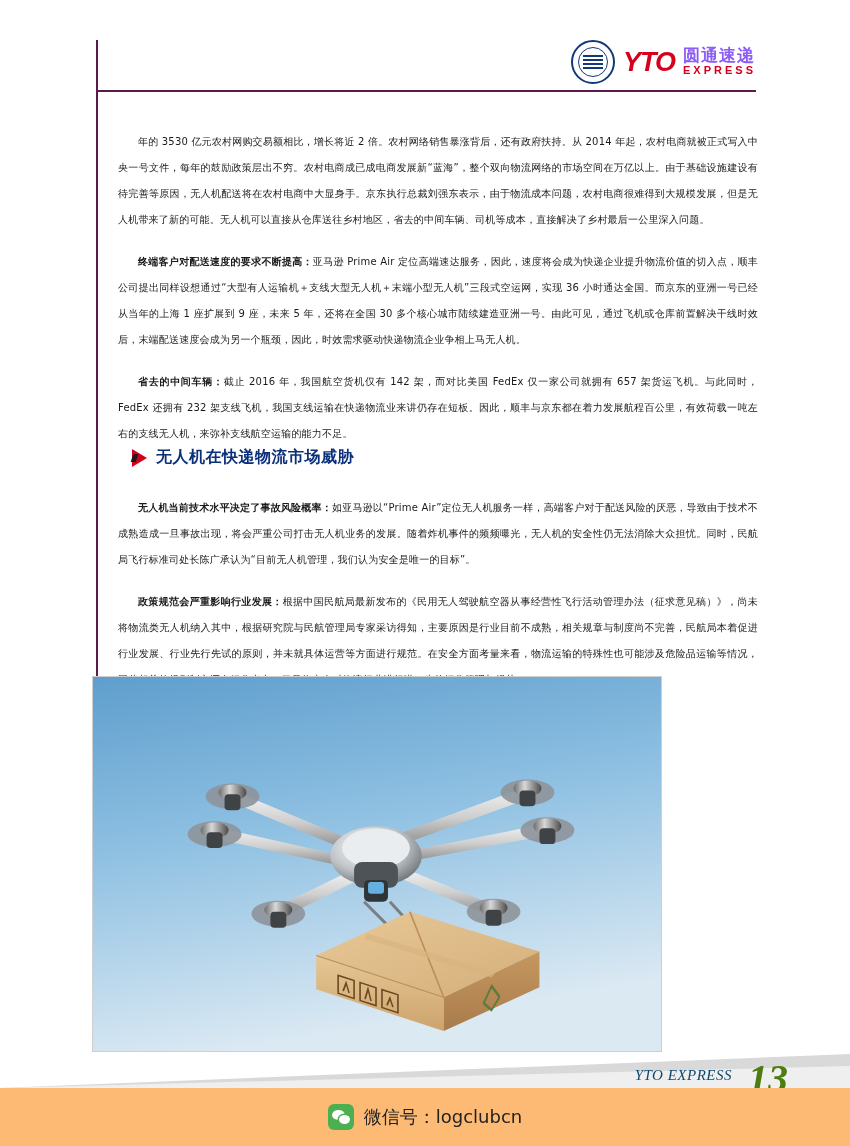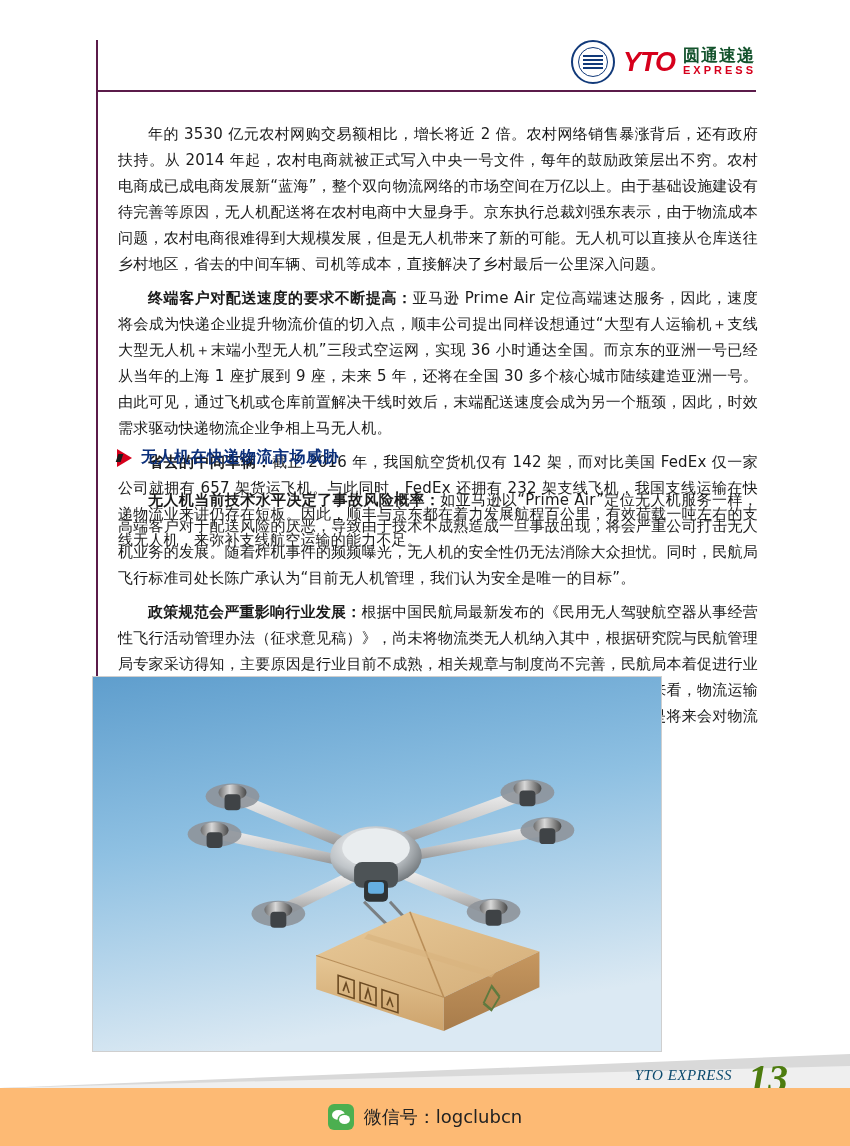--- a/index.html
+++ b/index.html
@@ -75,54 +75,54 @@
     color: #d6001c;
     font-size: 27px;
     font-weight: bold;
     font-style: italic;
     letter-spacing: -1px;
     line-height: 1;
     font-family: "Liberation Sans", sans-serif;
   }
   .yto-cn-block { line-height: 1.05; }
   .yto-cn {
-    color: #14532d;
+    color: #8b5cf6;
     font-size: 17px;
     font-weight: bold;
     letter-spacing: 1px;
   }
   .yto-sub {
     color: #d6001c;
     font-size: 11px;
     letter-spacing: 3px;
     font-weight: bold;
   }
 
   
   .content {
     position: absolute;
     left: 118px; top: 113px;
     width: 640px;
   }
   p.para {
-    margin: 8px 0 4px 0;
-    font-size: 15px;
+    margin: 16px 0 4px 0;
+    font-size: 10px;
     line-height: 26px;
     color: #1a1a1a;
     text-align: justify;
     text-indent: 2em;
     font-family: "DejaVu Sans", "Liberation Sans", sans-serif;
     letter-spacing: 0.2px;
   }
   .b { font-weight: bold; }
 
   
   .section-head {
     position: absolute;
-    left: 117px; top: 447px;
+    left: 132px; top: 447px;
     display: flex;
     align-items: center;
     gap: 9px;
   }
   .head-mark {
     width: 0; height: 0;
     border-left: 15px solid #d6001c;
     border-top: 9px solid transparent;
     border-bottom: 9px solid transparent;
     position: relative;

